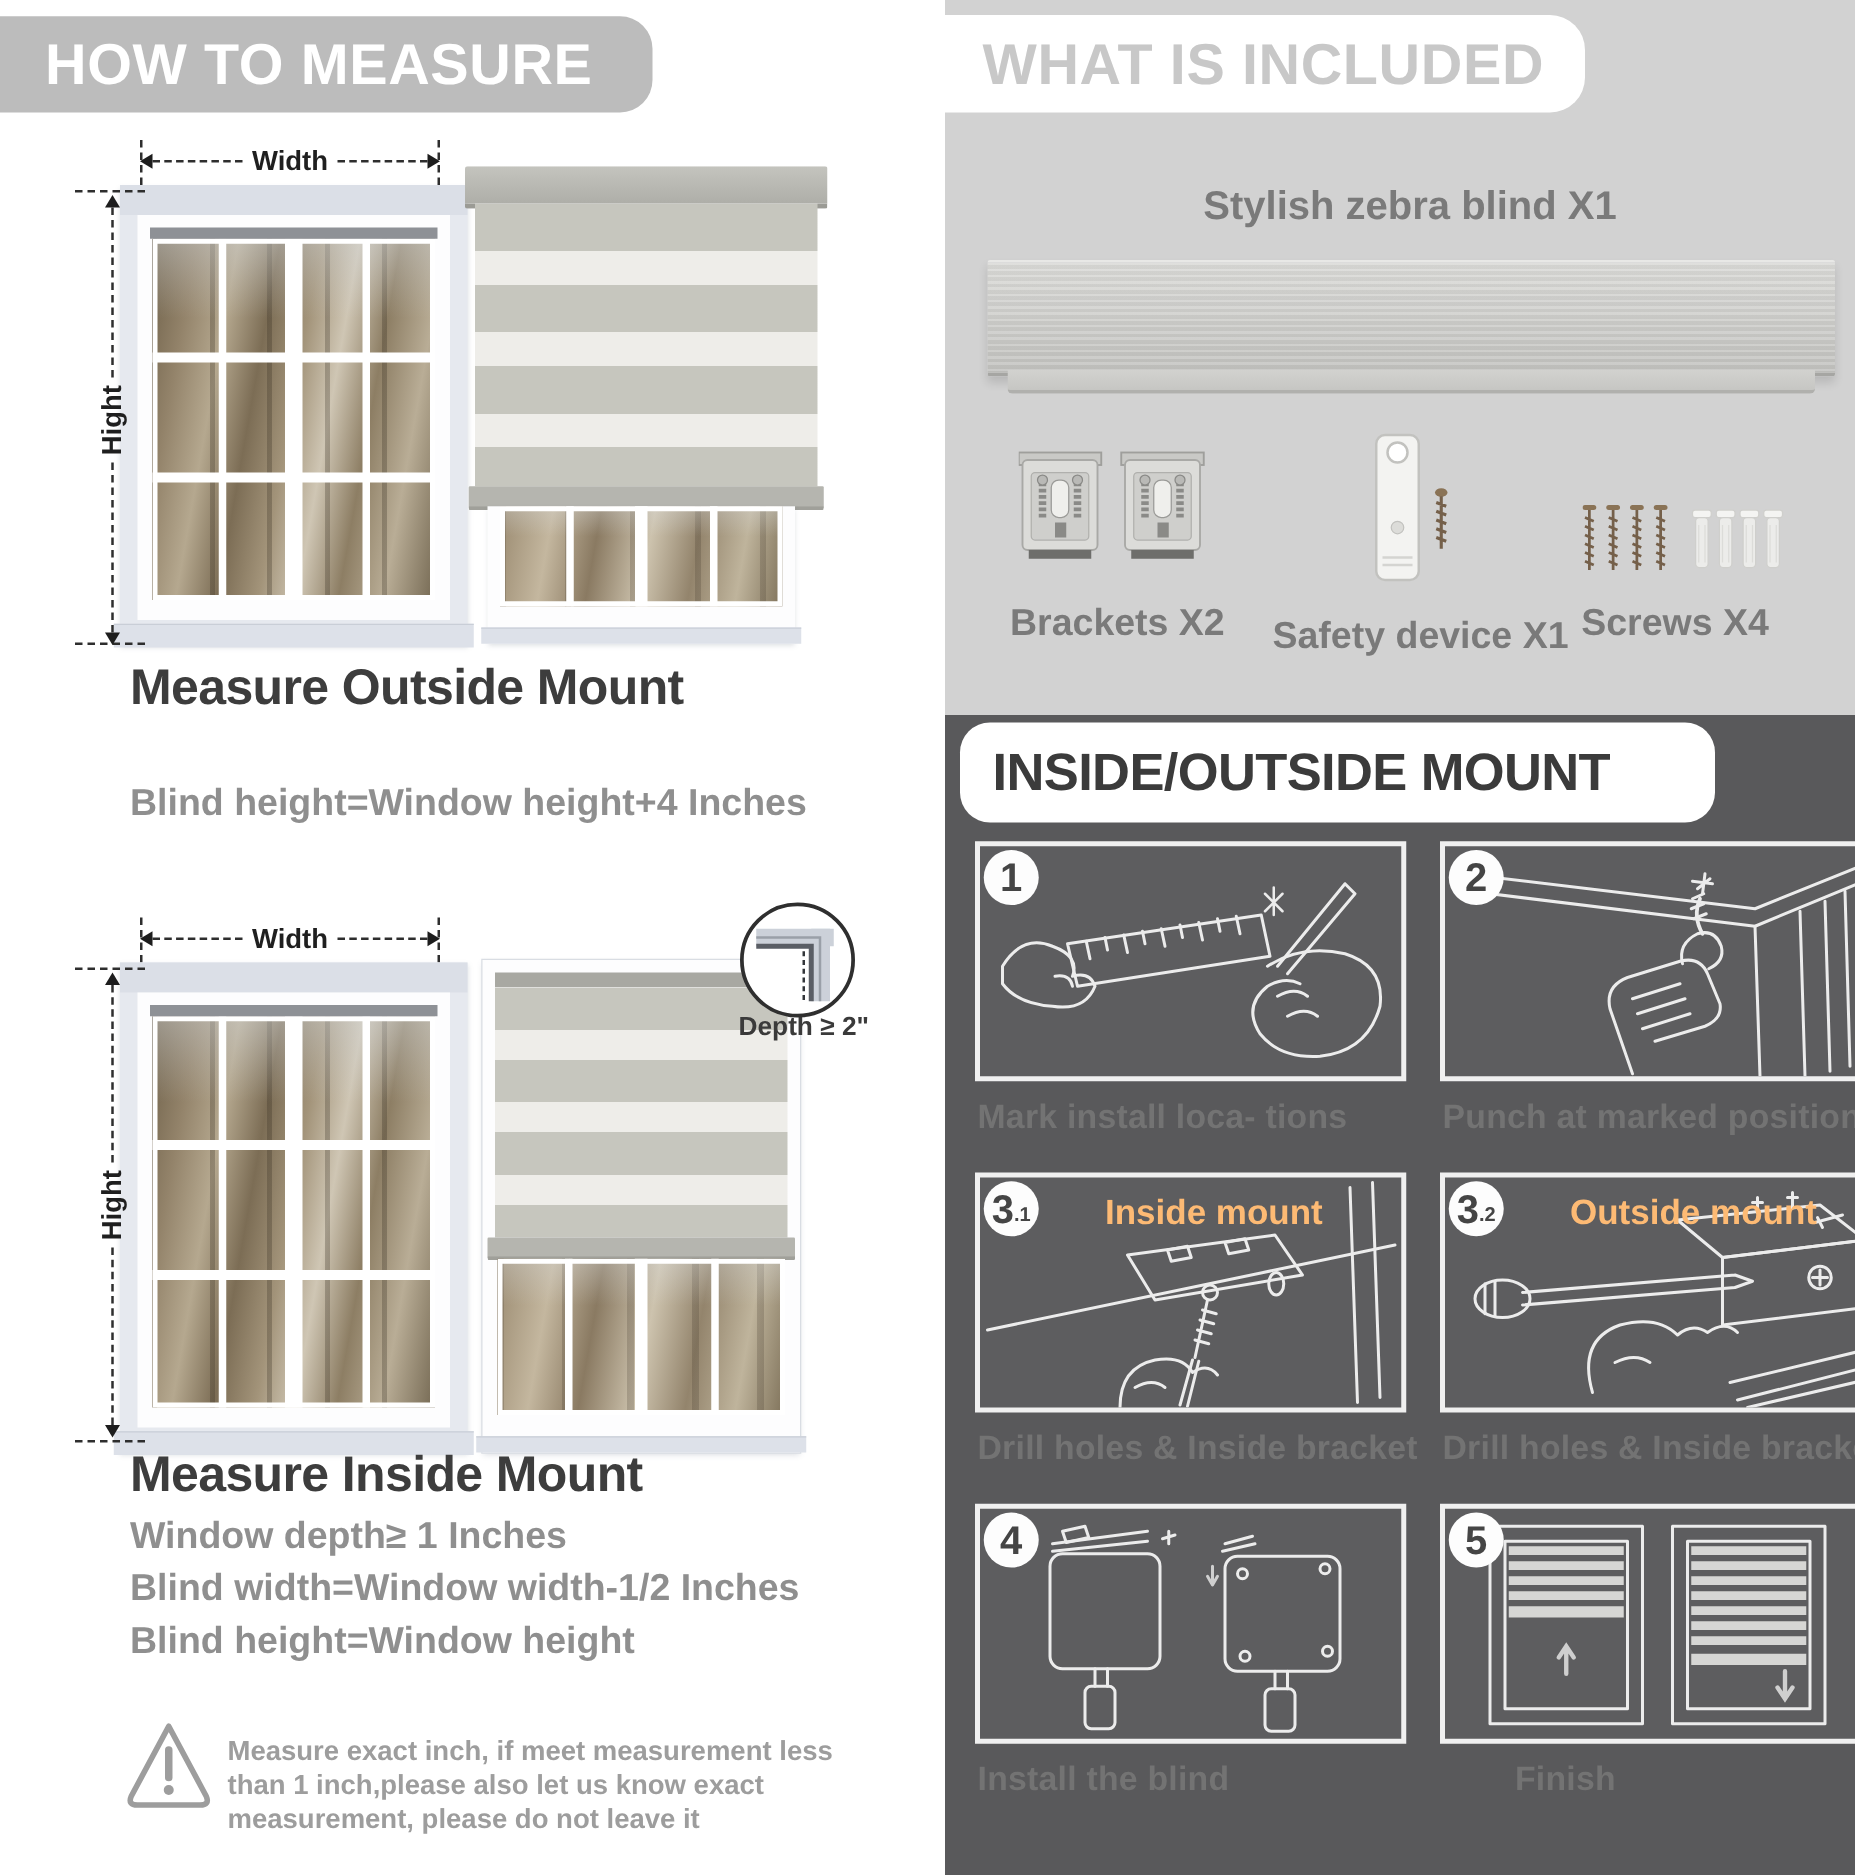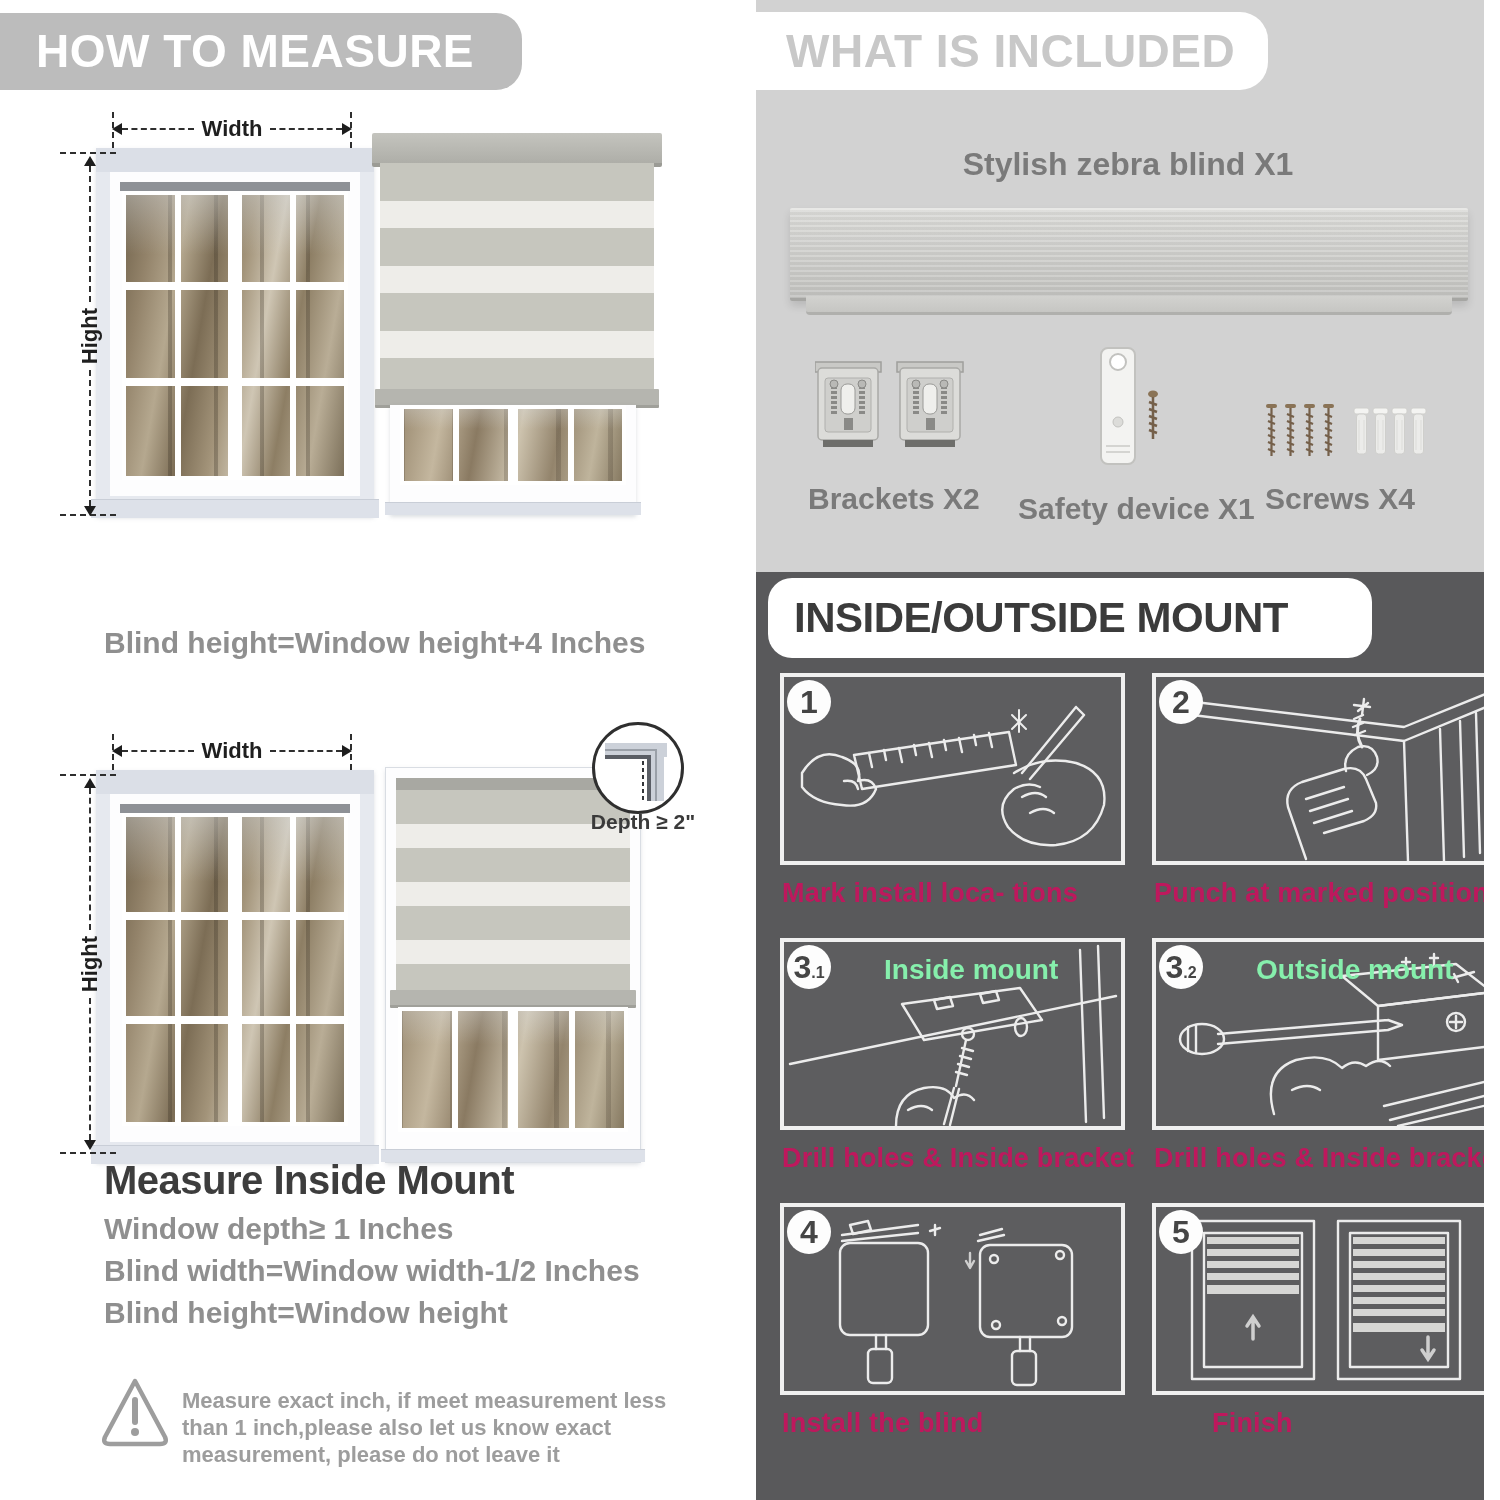--- a/index.html
+++ b/index.html
@@ -78,22 +78,22 @@
      border-top:2px solid #e8e8e6;border-bottom:3px solid #a6a6a3;border-radius:2px;
      box-shadow:0 5px 8px rgba(0,0,0,.12);}
   .bar-lip{background:linear-gradient(#d2d2cf,#c6c6c3);border-bottom:3px solid #b0b0ad;border-radius:0 0 4px 4px;}
 
   
   .step{position:absolute;width:345px;height:192px;border:4px solid #f0f0f0;background:#5d5d5f;box-sizing:border-box;}
   .badge{position:absolute;top:3px;left:3px;width:44px;height:44px;border-radius:50%;background:#fdfdfd;
          display:flex;align-items:center;justify-content:center;color:#454545;font-weight:bold;z-index:3;}
   .badge .n{font-size:32px;line-height:1;}
   .badge .s{font-size:16px;line-height:1;margin-top:12px;}
-  .steplabel{position:absolute;top:12px;left:100px;color:#86efac;font-size:28px;font-weight:bold;white-space:nowrap;z-index:3;}
-  .caption{position:absolute;color:#be185d;font-size:27px;font-weight:bold;white-space:nowrap;letter-spacing:0.2px;}
+  .steplabel{position:absolute;top:12px;left:100px;color:#fdba74;font-size:28px;font-weight:bold;white-space:nowrap;z-index:3;}
+  .caption{position:absolute;color:#737373;font-size:27px;font-weight:bold;white-space:nowrap;letter-spacing:0.2px;}
   .lineart{position:absolute;inset:0;width:100%;height:100%;}
 </style>
 </head>
 <body>
 
 <div id="canvas">
 
   <div class="abs banner-left">HOW TO MEASURE</div>
 
   <div class="abs dash-v" style="left:112px;top:112px;height:36px;"></div>
@@ -135,20 +135,21 @@
   <div class="abs zbot" style="left:375px;top:389px;width:284px;height:16px;"></div>
   <div class="abs" style="left:390px;top:405px;width:246px;height:110px;background:#fdfdfe;box-shadow:0 2px 4px rgba(120,130,145,.25);">
     <div class="glass2" style="position:absolute;left:10px;right:10px;top:0;bottom:30px;box-shadow:inset 0 0 0 4px #ffffff;">
       <div class="mullion" style="width:10px;left:calc(50% - 5px);"></div>
       <div class="vm l"></div>
       <div class="vm r"></div>
     </div>
     <div style="position:absolute;left:-5px;right:-5px;bottom:0;height:12px;background:#dde1e9;border-top:1px solid #c9ced7;"></div>
   </div>
 
+  <div class="abs h1" style="left:104px;top:528px;">Measure Outside Mount</div>
   <div class="abs formula" style="left:104px;top:626px;">Blind height=Window height+4 Inches</div>
 
   <div class="abs dash-v" style="left:112px;top:734px;height:36px;"></div>
   <div class="abs dash-v" style="left:350px;top:734px;height:36px;"></div>
   <div class="abs arrow-row" style="left:112px;top:738px;width:240px;height:26px;">
     <span class="ah left"></span>
     <span class="dash-h" style="flex:1"></span>
     <span class="mlabel">Width</span>
     <span class="dash-h" style="flex:1"></span>
     <span class="ah right"></span>

